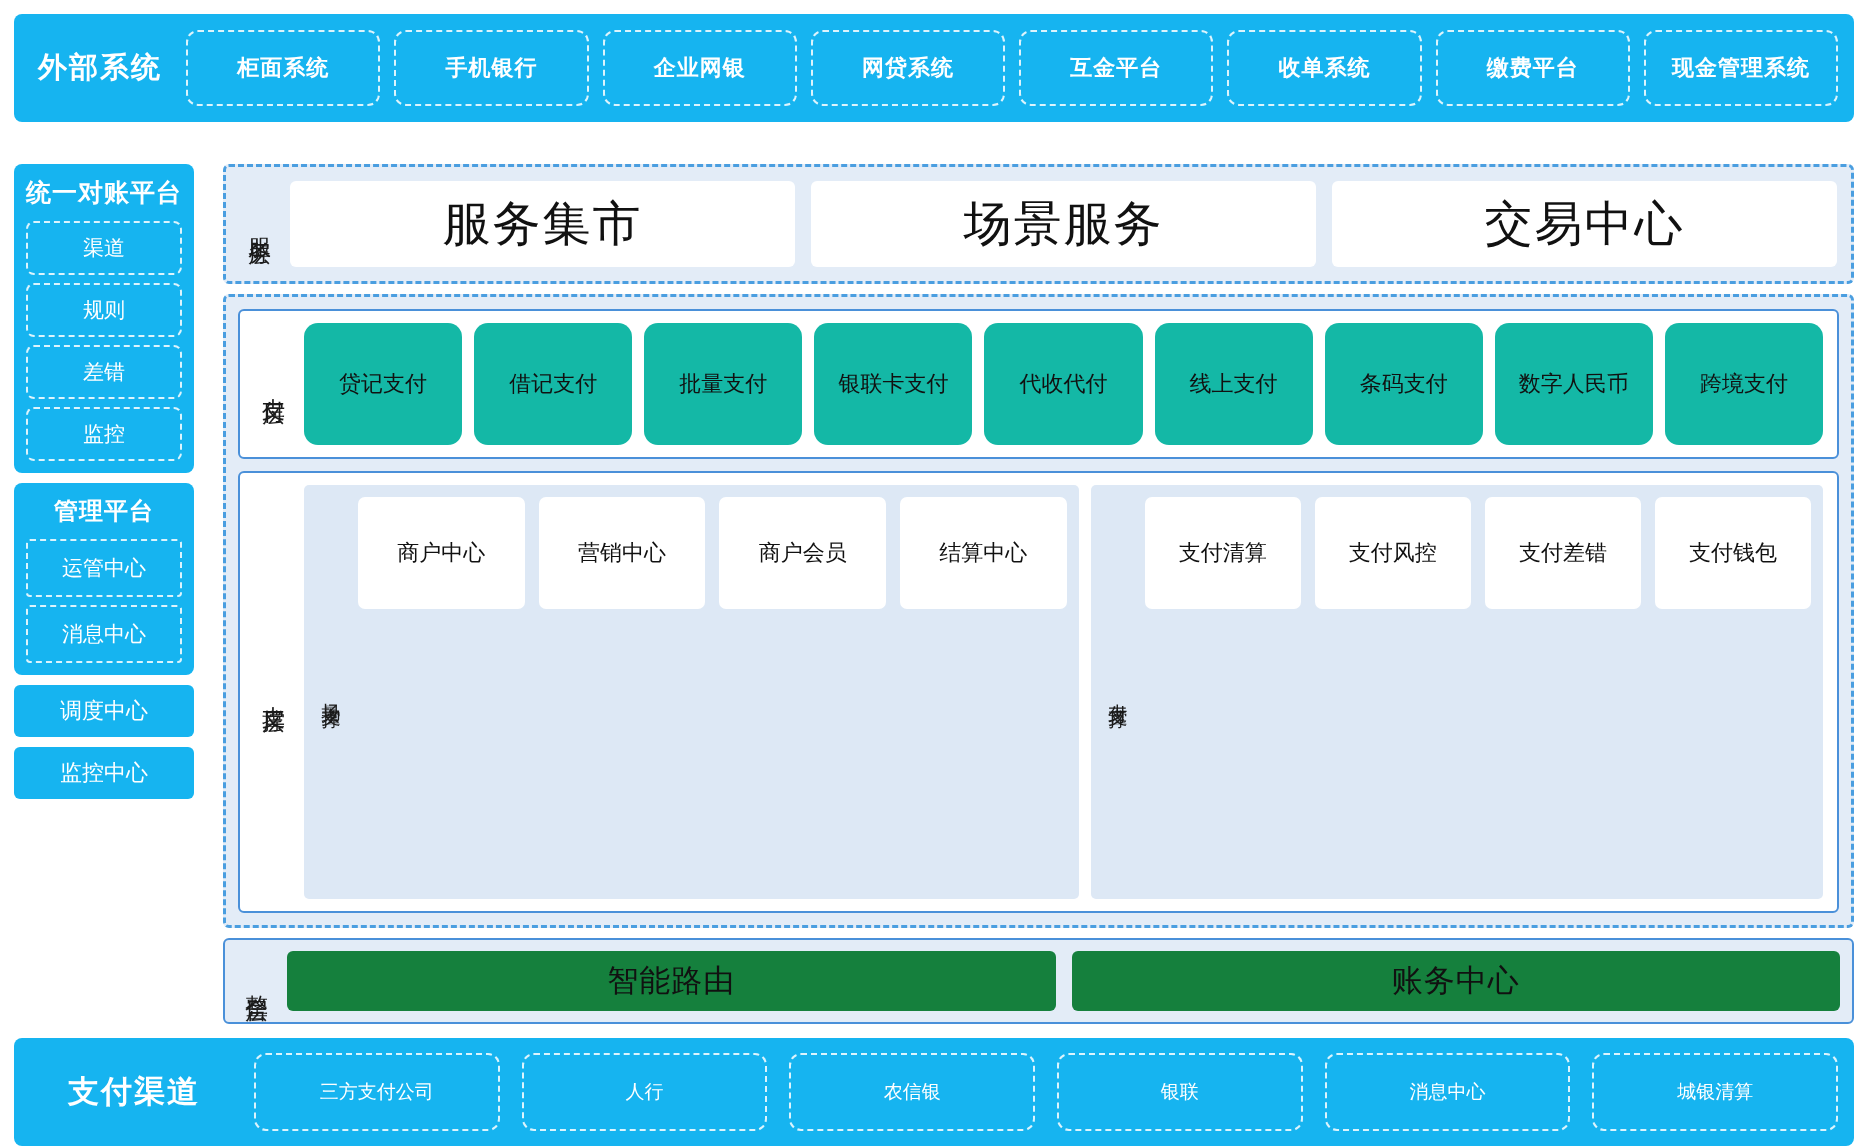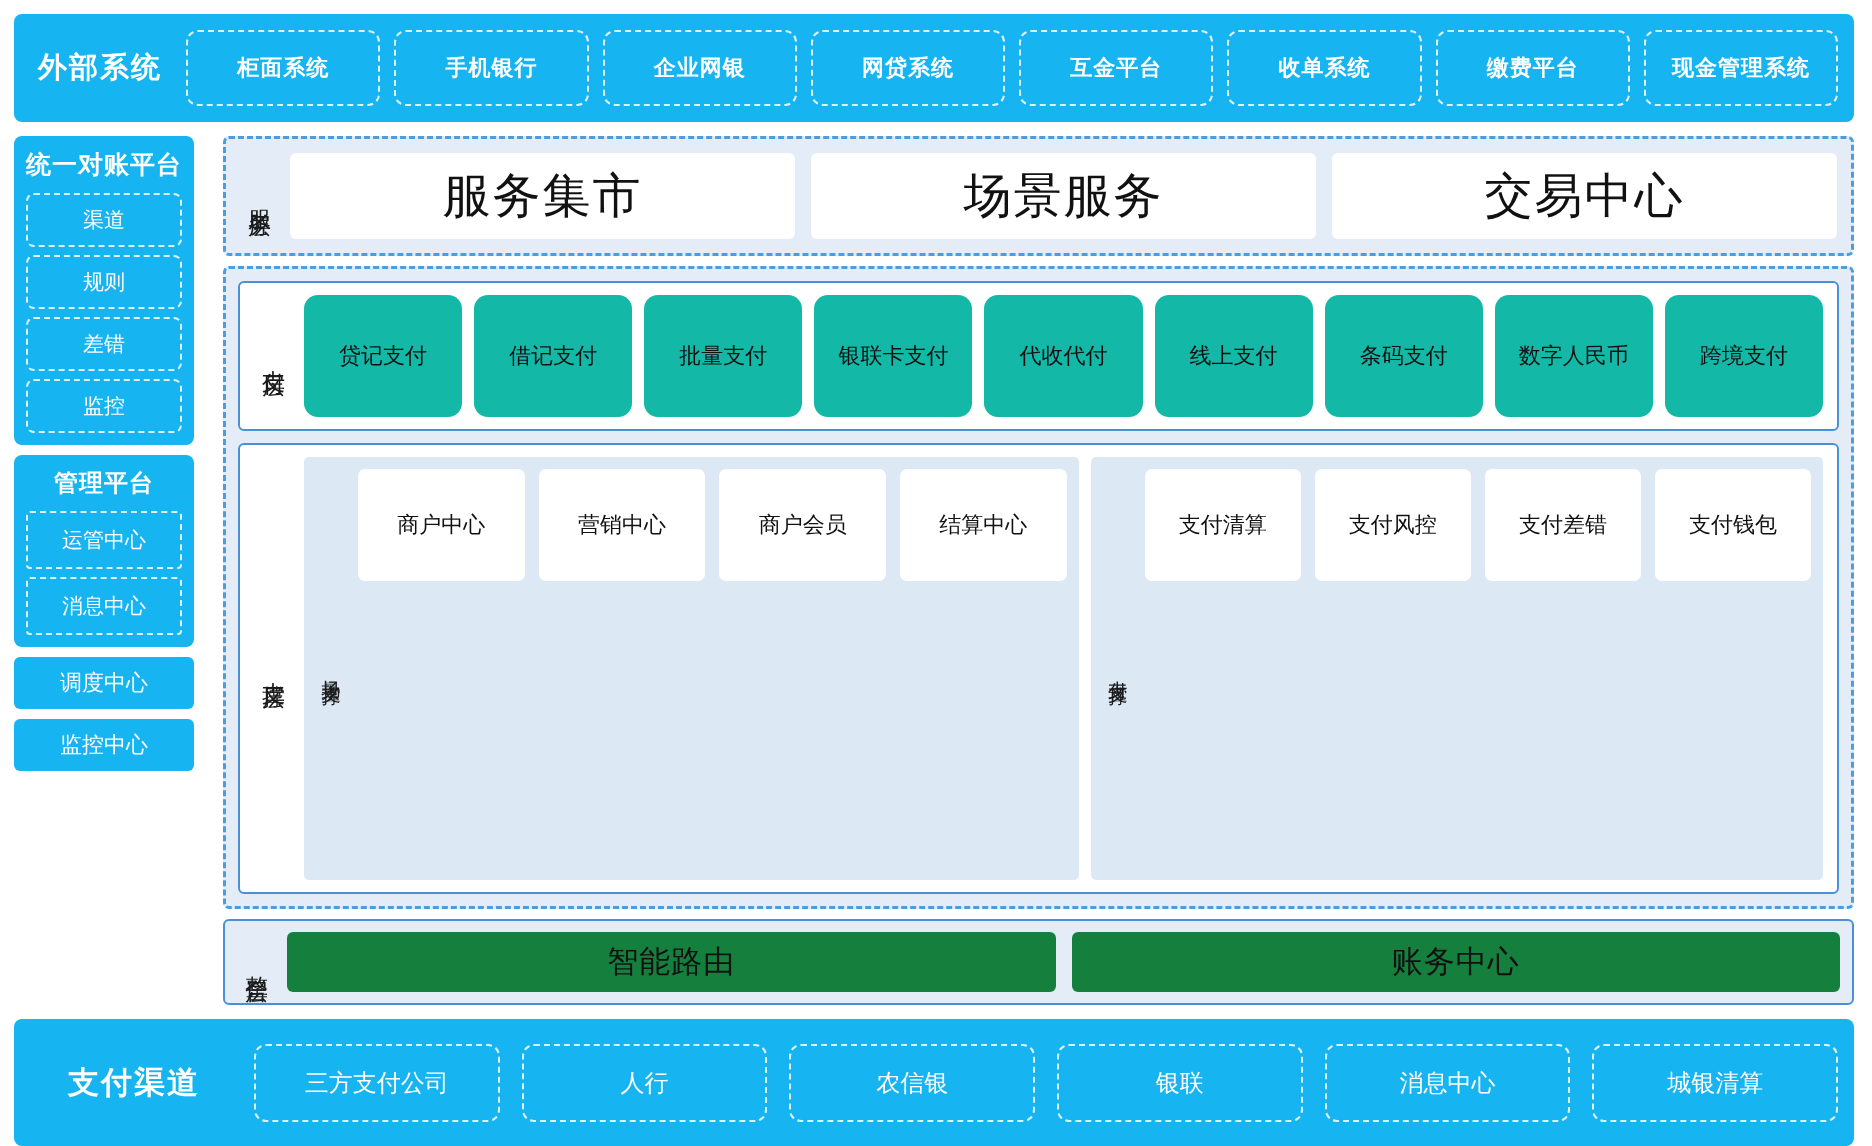--- a/index.html
+++ b/index.html
@@ -76,20 +76,21 @@
     font-weight: bold;
     letter-spacing: 1px;
   }
 
   
   .middle {
     flex: 1 1 auto;
     display: flex;
     gap: 29px;
     min-height: 0;
+    margin-top: 28px;
   }
 
   
   .sidebar {
     flex: 0 0 172px;
     display: flex;
     flex-direction: column;
     gap: 10px;
   }
   .side-panel {
@@ -298,37 +299,37 @@
     display: flex;
     align-items: center;
     justify-content: center;
     font-size: 31px;
     color: #111;
     letter-spacing: 1px;
   }
 
   
   #channel-bar {
-    height: 127px;
+    height: 108px;
     padding: 0 16px 0 0;
     flex: 0 0 auto;
   }
   #channel-bar .cyan-bar-title {
     width: 240px;
     font-size: 31px;
   }
   #channel-bar .chips {
     flex: 1 1 auto;
     display: flex;
     gap: 22px;
     height: 78px;
   }
   #channel-bar .dash-chip {
     flex: 1 1 0;
-    font-size: 24px;
+    font-size: 19px;
   }
 </style>
 </head>
 <body>
 
 <div class="page">
 
   <div class="cyan-bar" id="external-bar">
     <div class="cyan-bar-title">外部系统</div>
     <div class="chips">

